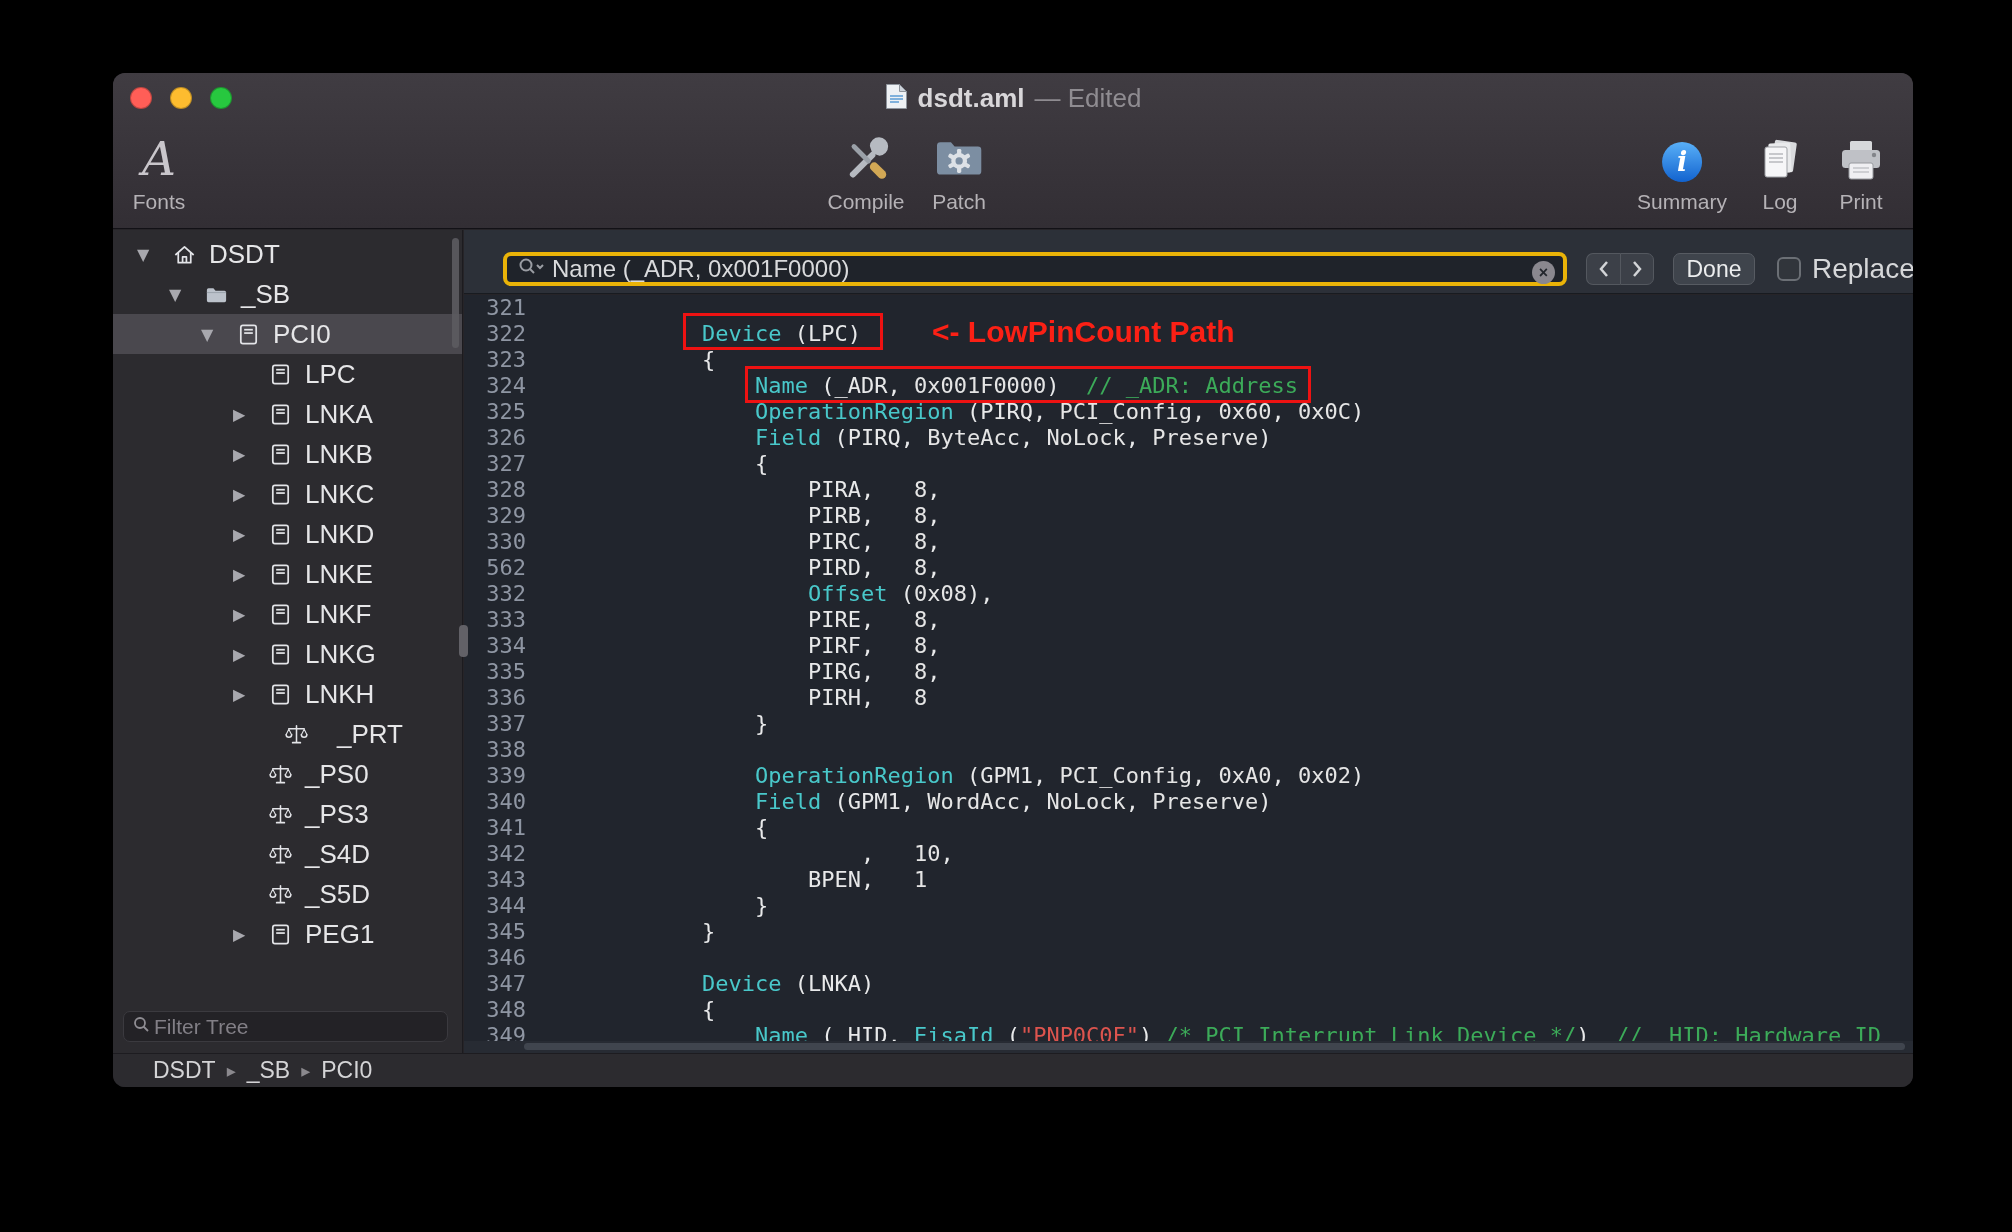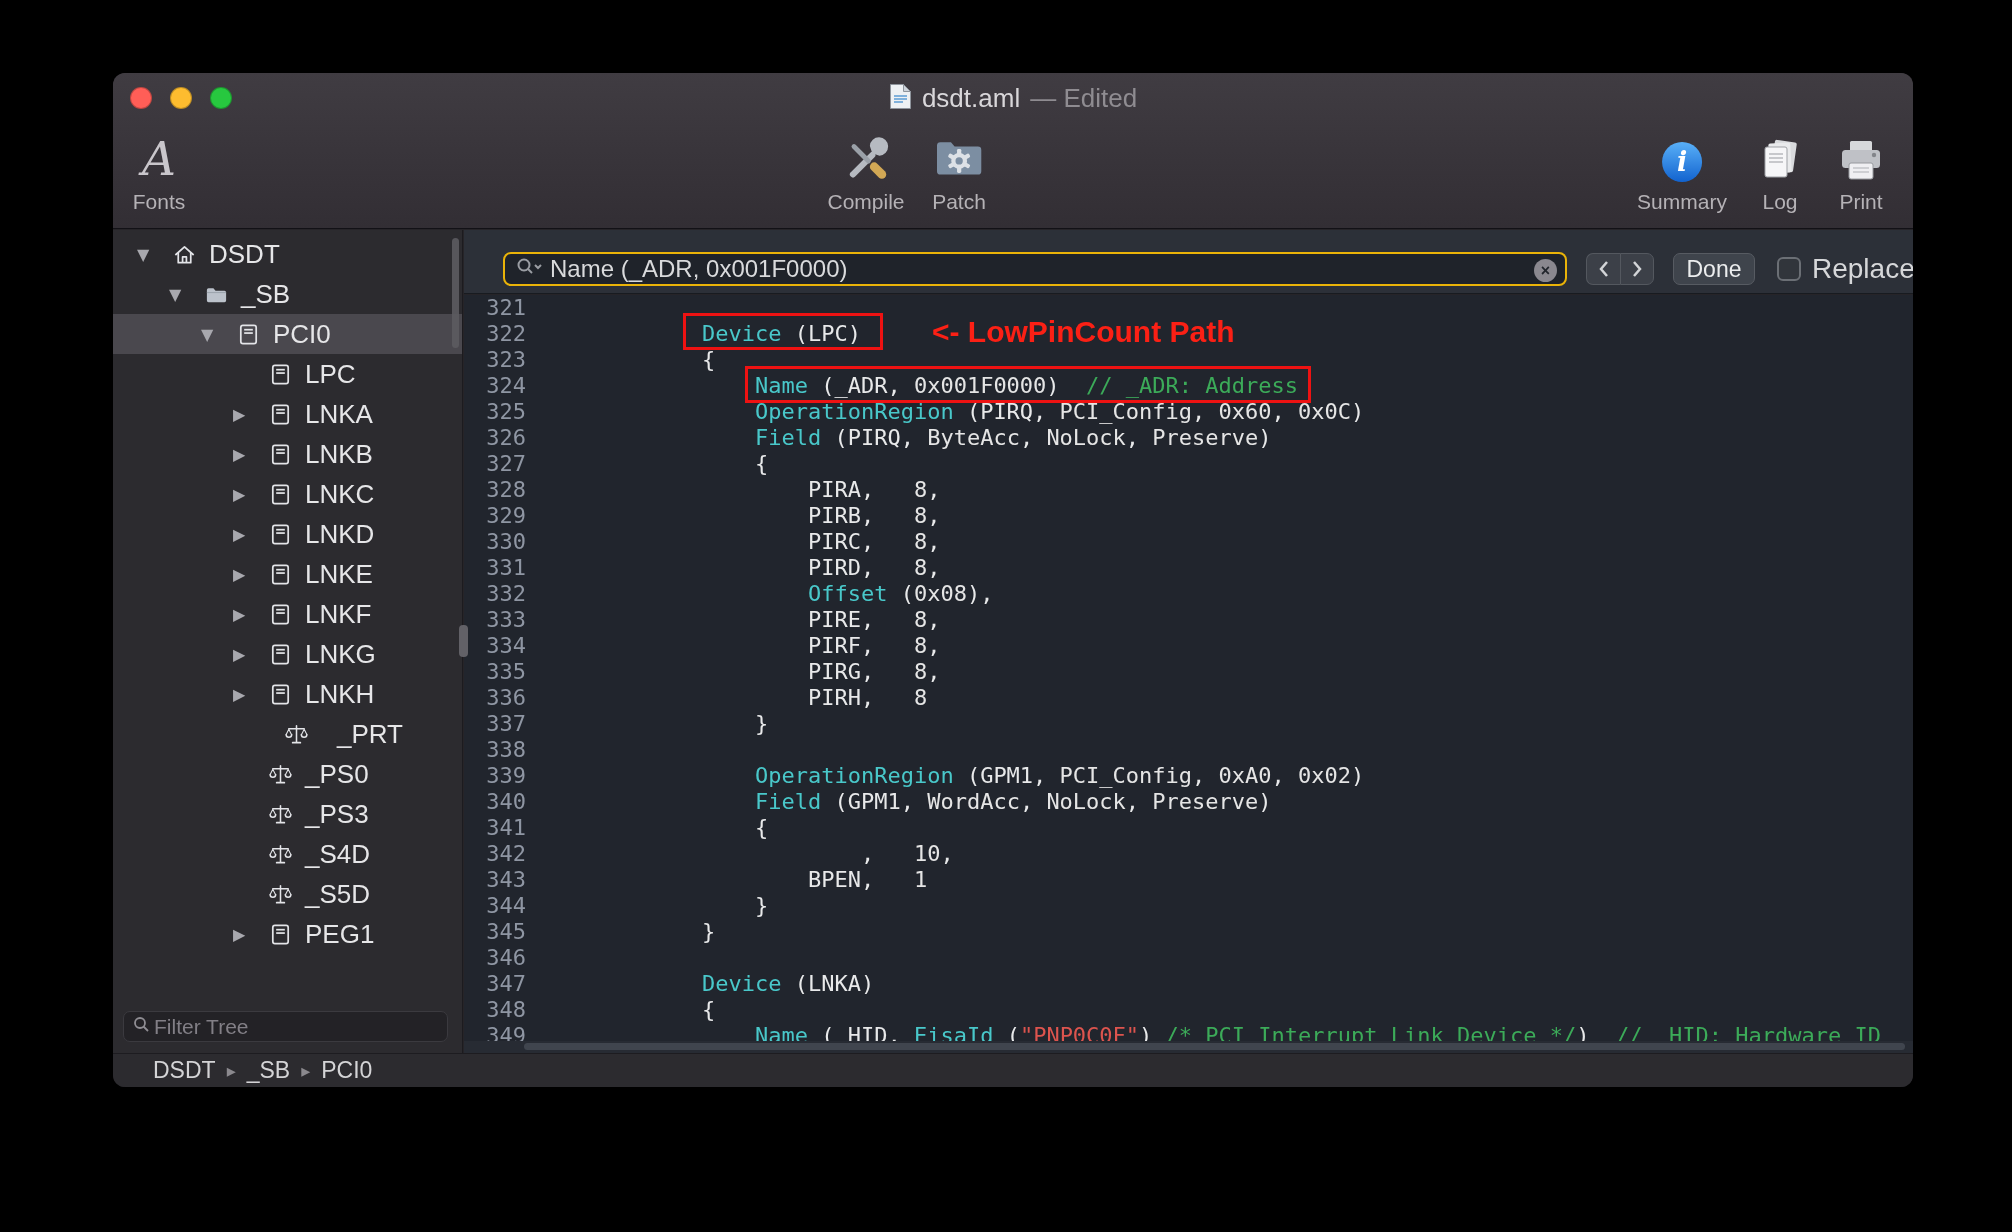--- a/index.html
+++ b/index.html
@@ -15,21 +15,21 @@
   .chrome { position:absolute; left:0; top:0; right:0; height:156px;
             background:linear-gradient(#403c42,#322e34); border-bottom:1px solid #121116; }
   .titlebar { position:absolute; top:0; left:0; right:0; height:50px; }
   .tl { position:absolute; top:14px; width:22px; height:22px; border-radius:50%;
         border:1px solid rgba(0,0,0,.25); }
   .tl.red   { left:17px; background:#ff5e57; }
   .tl.yellow{ left:57px; background:#fdbc2f; }
   .tl.green { left:97px; background:#27c83f; }
   .title-wrap { position:absolute; top:0; height:50px; left:0; right:0;
                 display:flex; align-items:center; justify-content:center; gap:10px; }
-  .title-text { font-size:26px; font-weight:400; color:#d9d7da; }
+  .title-text { font-size:26px; font-weight:700; color:#d9d7da; }
   .title-suffix { font-size:26px; font-weight:500; color:#8f8c91; }
 
   .tb-item { position:absolute; top:54px; transform:translateX(-50%);
              display:flex; flex-direction:column; align-items:center; gap:5px; cursor:default; }
   .tb-icon { height:58px; display:flex; align-items:flex-end; justify-content:center; }
   .tb-label { font-size:21px; color:#b5b2b6; }
   .fonts-a { font-family:"DejaVu Serif", serif; font-style:italic; font-size:47px;
              color:#c9c6cb; line-height:52px; }
 
   
@@ -55,21 +55,21 @@
   .filter-field input::placeholder { color:#827f86; }
 
   .splitter-handle { position:absolute; left:346px; top:552px; width:9px; height:32px;
                      border-radius:4px; background:#626167; z-index:6; }
 
   
   .main { position:absolute; left:351px; top:157px; right:0; bottom:34px; }
   .findbar { position:absolute; top:0; left:0; right:0; height:64px;
              background:#2c3038; border-bottom:1px solid #181b20; }
   .search-field { position:absolute; left:39px; top:22px; width:1064px; height:34px;
-                  background:#1f232a; border:2px solid #eab308; border-radius:8px;
+                  background:#1f232a; border:4px solid #eab308; border-radius:8px;
                   display:flex; align-items:center; padding:0 40px 0 10px; gap:8px; }
   .search-field input { flex:1; background:transparent; border:none; outline:none;
                         font-family:"Liberation Sans",sans-serif; font-size:24px; color:#d9dadc; min-width:0; }
   .clear-btn { position:absolute; right:8px; top:5px; width:23px; height:23px; border-radius:50%;
                background:#8a888f; color:#22262d; font-size:16px; font-weight:bold;
                display:flex; align-items:center; justify-content:center; }
   .find-nav { position:absolute; left:1122px; top:23px; display:flex; }
   .nav-btn { width:34px; height:32px; background:#3c4048; border:1px solid #54585f;
              display:flex; align-items:center; justify-content:center; }
   .nav-btn.prev { border-radius:7px 0 0 7px; border-right:none; }
@@ -526,21 +526,21 @@
           <div class="code-line"><span class="line-number">321</span><span class="code-text"></span></div>
           <div class="code-line"><span class="line-number">322</span><span class="code-text"><span class="tok-p">        </span><span class="tok-k">Device</span><span class="tok-p"> (LPC)</span></span></div>
           <div class="code-line"><span class="line-number">323</span><span class="code-text"><span class="tok-p">        {</span></span></div>
           <div class="code-line"><span class="line-number">324</span><span class="code-text"><span class="tok-p">            </span><span class="tok-k">Name</span><span class="tok-p"> (_ADR, </span><span class="tok-v">0x001F0000</span><span class="tok-p">)  </span><span class="tok-c">// _ADR: Address</span></span></div>
           <div class="code-line"><span class="line-number">325</span><span class="code-text"><span class="tok-p">            </span><span class="tok-k">OperationRegion</span><span class="tok-p"> (PIRQ, </span><span class="tok-v">PCI_Config</span><span class="tok-p">, </span><span class="tok-v">0x60</span><span class="tok-p">, </span><span class="tok-v">0x0C</span><span class="tok-p">)</span></span></div>
           <div class="code-line"><span class="line-number">326</span><span class="code-text"><span class="tok-p">            </span><span class="tok-k">Field</span><span class="tok-p"> (PIRQ, </span><span class="tok-v">ByteAcc</span><span class="tok-p">, </span><span class="tok-v">NoLock</span><span class="tok-p">, </span><span class="tok-v">Preserve</span><span class="tok-p">)</span></span></div>
           <div class="code-line"><span class="line-number">327</span><span class="code-text"><span class="tok-p">            {</span></span></div>
           <div class="code-line"><span class="line-number">328</span><span class="code-text"><span class="tok-p">                PIRA,   </span><span class="tok-v">8</span><span class="tok-p">,</span></span></div>
           <div class="code-line"><span class="line-number">329</span><span class="code-text"><span class="tok-p">                PIRB,   </span><span class="tok-v">8</span><span class="tok-p">,</span></span></div>
           <div class="code-line"><span class="line-number">330</span><span class="code-text"><span class="tok-p">                PIRC,   </span><span class="tok-v">8</span><span class="tok-p">,</span></span></div>
-          <div class="code-line"><span class="line-number">331</span><span class="code-text"><span class="tok-p">                PIRD,   </span><span class="tok-v">8</span><span class="tok-p">,</span></span></div>
+          <div class="code-line"><span class="line-number">562</span><span class="code-text"><span class="tok-p">                PIRD,   </span><span class="tok-v">8</span><span class="tok-p">,</span></span></div>
           <div class="code-line"><span class="line-number">332</span><span class="code-text"><span class="tok-p">                </span><span class="tok-k">Offset</span><span class="tok-p"> (</span><span class="tok-v">0x08</span><span class="tok-p">),</span></span></div>
           <div class="code-line"><span class="line-number">333</span><span class="code-text"><span class="tok-p">                PIRE,   </span><span class="tok-v">8</span><span class="tok-p">,</span></span></div>
           <div class="code-line"><span class="line-number">334</span><span class="code-text"><span class="tok-p">                PIRF,   </span><span class="tok-v">8</span><span class="tok-p">,</span></span></div>
           <div class="code-line"><span class="line-number">335</span><span class="code-text"><span class="tok-p">                PIRG,   </span><span class="tok-v">8</span><span class="tok-p">,</span></span></div>
           <div class="code-line"><span class="line-number">336</span><span class="code-text"><span class="tok-p">                PIRH,   </span><span class="tok-v">8</span></span></div>
           <div class="code-line"><span class="line-number">337</span><span class="code-text"><span class="tok-p">            }</span></span></div>
           <div class="code-line"><span class="line-number">338</span><span class="code-text"></span></div>
           <div class="code-line"><span class="line-number">339</span><span class="code-text"><span class="tok-p">            </span><span class="tok-k">OperationRegion</span><span class="tok-p"> (GPM1, </span><span class="tok-v">PCI_Config</span><span class="tok-p">, </span><span class="tok-v">0xA0</span><span class="tok-p">, </span><span class="tok-v">0x02</span><span class="tok-p">)</span></span></div>
           <div class="code-line"><span class="line-number">340</span><span class="code-text"><span class="tok-p">            </span><span class="tok-k">Field</span><span class="tok-p"> (GPM1, </span><span class="tok-v">WordAcc</span><span class="tok-p">, </span><span class="tok-v">NoLock</span><span class="tok-p">, </span><span class="tok-v">Preserve</span><span class="tok-p">)</span></span></div>
           <div class="code-line"><span class="line-number">341</span><span class="code-text"><span class="tok-p">            {</span></span></div>

